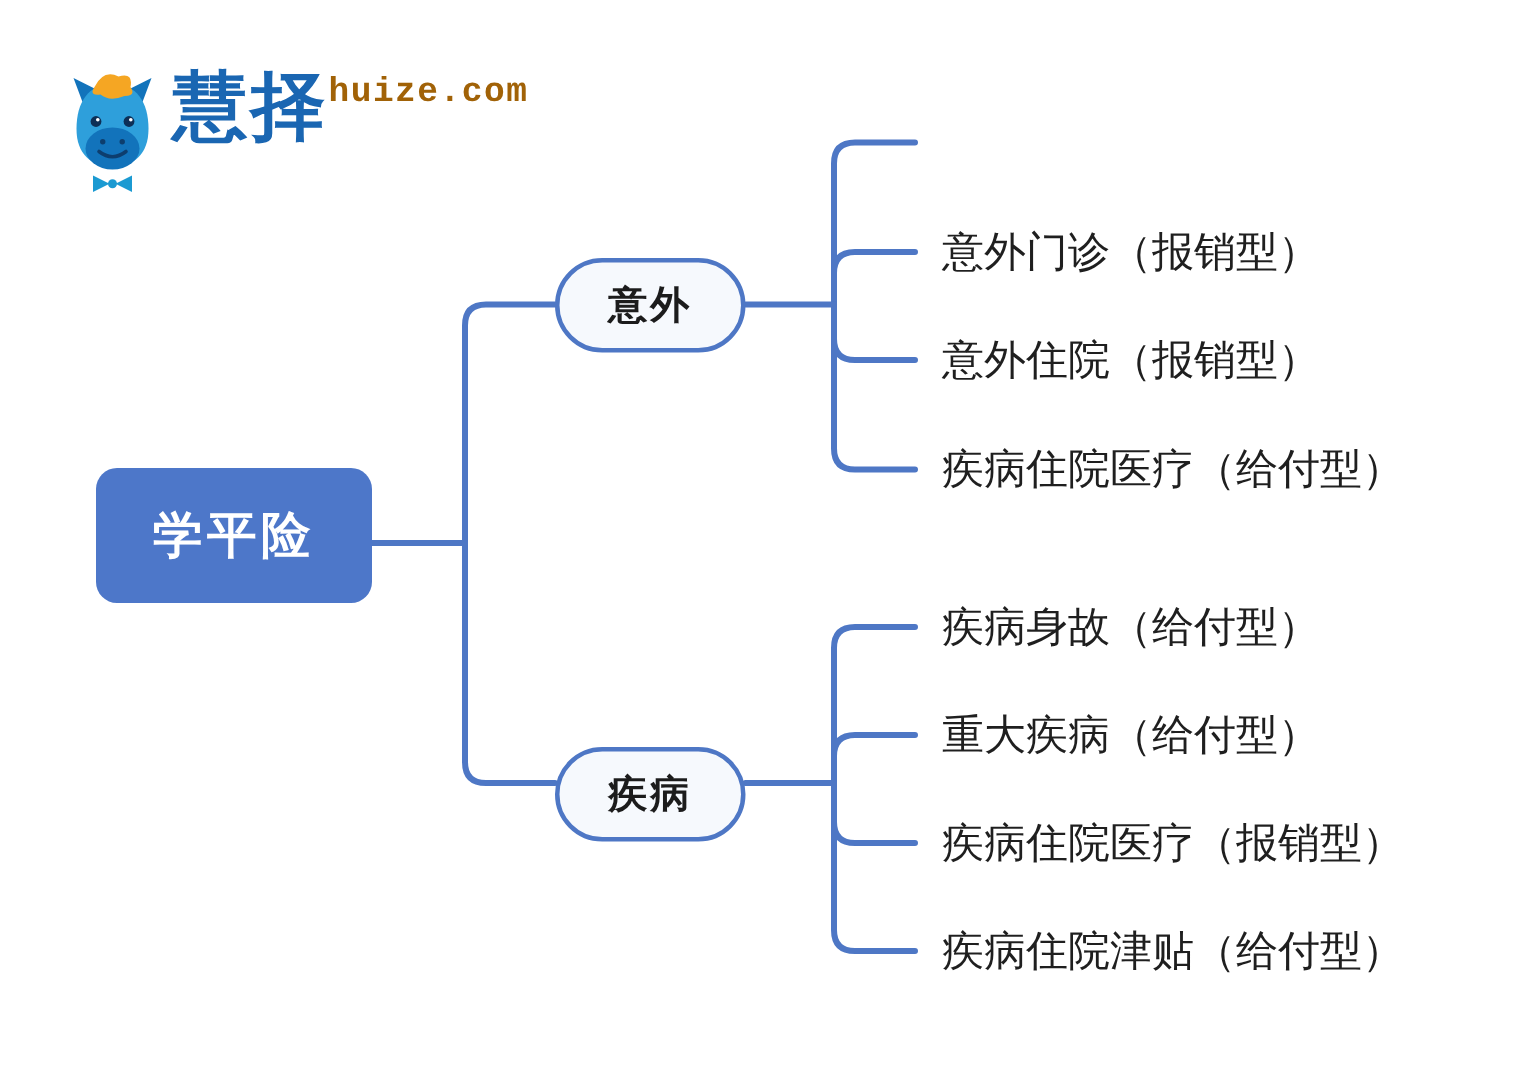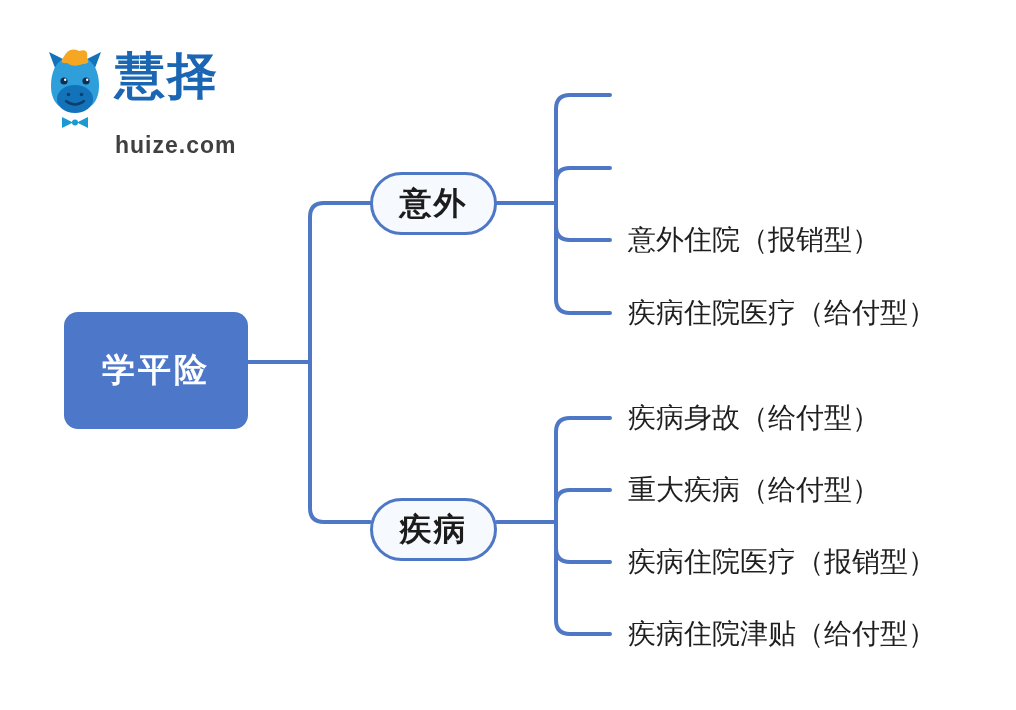--- a/index.html
+++ b/index.html
@@ -24,43 +24,42 @@
   .logo {
     position: absolute;
     left: 45px;
     top: 48px;
     display: flex;
     align-items: flex-start;
   }
   .logo-text {
     margin-left: 10px;
     display: flex;
-    flex-direction: column;
+    font-family: Liberation Mono, monospace;
   }
   .brand-name {
     font-size: 50px;
     font-weight: bold;
     color: #1a66b2;
     line-height: 56px;
     letter-spacing: 2px;
   }
   .brand-domain {
     font-size: 23px;
     font-weight: bold;
-    color: #404040;
+    color: #a16207;
     line-height: 26px;
     letter-spacing: 1px;
-    margin-top: 28px;
   }
   .root-node {
     position: absolute;
     left: 64px;
     top: 312px;
     width: 184px;
-    height: 117px;
+    height: 90px;
     background: #4d77c9;
     border-radius: 14px;
     display: flex;
     align-items: center;
     justify-content: center;
     color: #ffffff;
     font-size: 33px;
     font-weight: bold;
     letter-spacing: 3px;
   }
@@ -68,21 +67,21 @@
     position: absolute;
     width: 127px;
     height: 63px;
     box-sizing: border-box;
     background: #f6f9fd;
     border: 3px solid #4e77c5;
     border-radius: 999px;
     display: flex;
     align-items: center;
     justify-content: center;
-    font-size: 32px;
+    font-size: 26px;
     font-weight: bold;
     color: #1c1c1c;
     letter-spacing: 2px;
   }
   #node-accident { left: 370px; top: 172px; }
   #node-illness  { left: 370px; top: 498px; }
   .leaf-label {
     position: absolute;
     left: 628px;
     height: 40px;
@@ -151,20 +150,21 @@
       <span class="brand-name">慧择</span>
       <span class="brand-domain">huize.com</span>
     </div>
   </div>
 
   <div class="root-node" id="node-root">学平险</div>
 
   <div class="branch-pill" id="node-accident">意外</div>
   <div class="branch-pill" id="node-illness">疾病</div>
 
+  <div class="leaf-label" style="top:148px">意外门诊（报销型）</div>
   <div class="leaf-label" style="top:220px">意外住院（报销型）</div>
   <div class="leaf-label" style="top:293px">疾病住院医疗（给付型）</div>
 
   <div class="leaf-label" style="top:470px">重大疾病（给付型）</div>
   <div class="leaf-label" style="top:398px">疾病身故（给付型）</div>
   <div class="leaf-label" style="top:542px">疾病住院医疗（报销型）</div>
   <div class="leaf-label" style="top:614px">疾病住院津贴（给付型）</div>
 
 </div>
 

